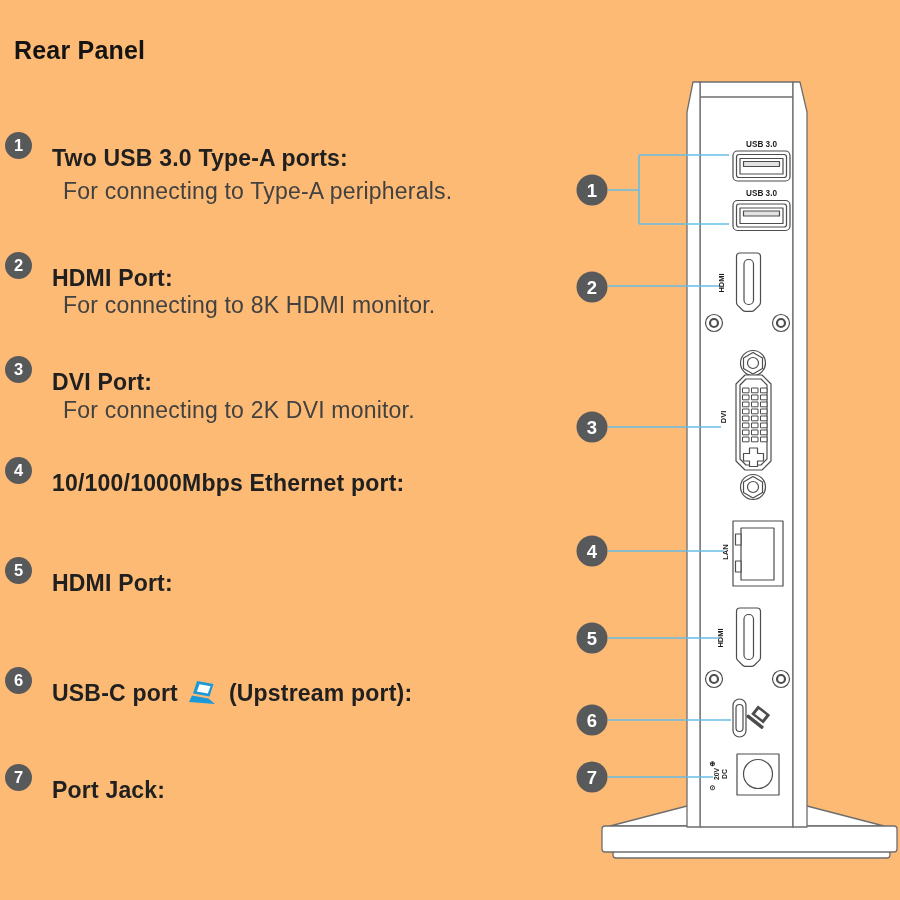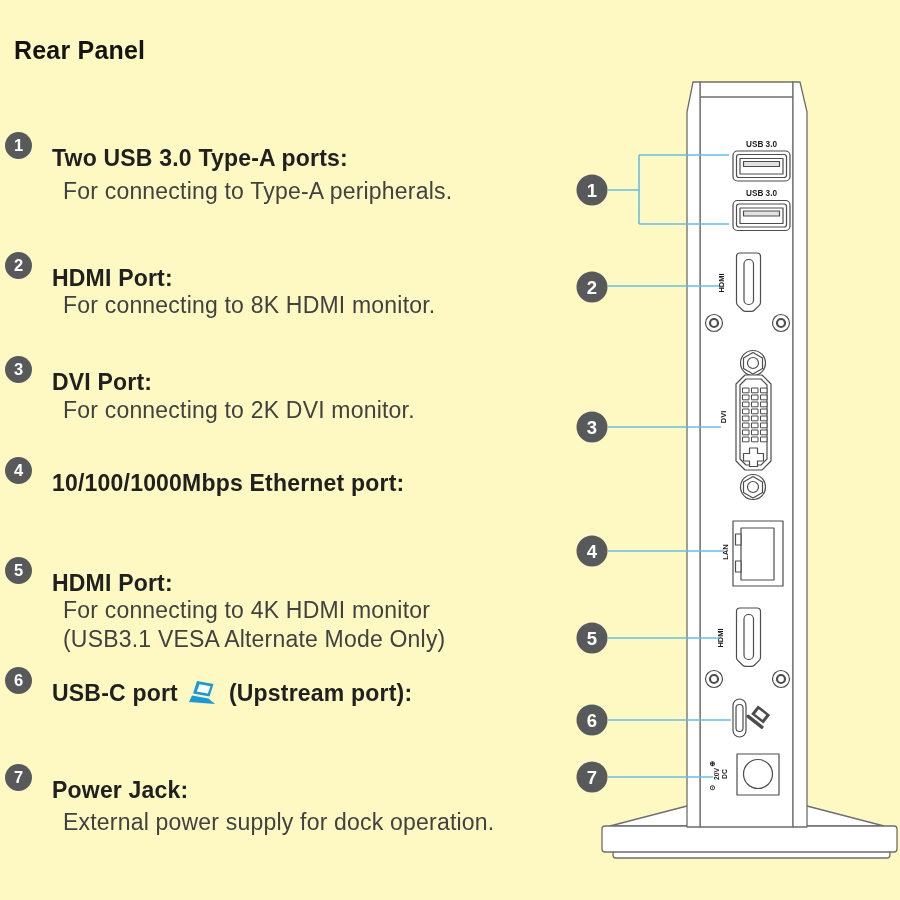--- a/index.html
+++ b/index.html
@@ -1,16 +1,16 @@
 <!DOCTYPE html>
 <html><head>
 <meta charset="utf-8">
 <style>
   html,body{margin:0;padding:0;background:#fff;}
-  .page{position:relative;width:900px;height:900px;background:#fef9c3;overflow:hidden;
+  .page{position:relative;width:900px;height:900px;background:#fdba74;overflow:hidden;
         font-family:"Liberation Sans", sans-serif;}
   .page-title{position:absolute;left:14px;top:36px;margin:0;font-size:25px;font-weight:bold;
         color:#141414;letter-spacing:.2px;}
   .item-row{position:absolute;left:0;width:575px;}
   .badge{position:absolute;left:5px;top:0;width:27px;height:27px;border-radius:50%;
         background:#58595b;color:#fff;font-size:16.5px;font-weight:bold;
         display:flex;align-items:center;justify-content:center;}
   .item-heading{margin:12px 0 0 52px;font-size:23px;line-height:28px;font-weight:bold;
         color:#202020;letter-spacing:.2px;display:flex;align-items:center;}
   .desc{position:absolute;left:55px;width:580px;margin:8px;font-size:23px;line-height:29px;
@@ -45,41 +45,38 @@
 
   <div class="item-row" style="top:457px">
     <span class="badge">4</span>
     <h2 class="item-heading">10/100/1000Mbps Ethernet port:</h2>
   </div>
 
   <div class="item-row" style="top:557px">
     <span class="badge">5</span>
     <h2 class="item-heading">HDMI Port:</h2>
   </div>
-  <p class="desc" style="top:588px"><span>For connecting to 4K HDMI monitor</span><br>
-     <span>(USB3.1 VESA Alternate Mode Only)</span></p>
 
   <div class="item-row" style="top:667px">
     <span class="badge">6</span>
     <h2 class="item-heading">
       <span>USB-C port</span>
       <svg class="laptop-inline" width="29" height="27" viewBox="0 0 29 27">
         <path d="M9,1 L25.5,4 L21.5,16.5 L5,13.5 Z" fill="#1b99d6"></path>
         <path d="M11.5,4.2 L22.5,6.2 L19.8,13.6 L8.8,11.6 Z" fill="#ffffff"></path>
         <path d="M4,15.5 L20.5,18.5 L27,24 L1,22 Z" fill="#1b99d6"></path>
       </svg>
       <span>(Upstream port):</span>
     </h2>
   </div>
 
   <div class="item-row" style="top:764px">
     <span class="badge">7</span>
-    <h2 class="item-heading">Power Jack:</h2>
-  </div>
-  <p class="desc" style="top:800px">External power supply for dock operation.</p>
+    <h2 class="item-heading">Port Jack:</h2>
+  </div>
 
   <svg class="device-svg" width="345" height="800" viewBox="560 75 345 800">
     <g fill="#ffffff" stroke="#6e6e6e" stroke-width="1.3" stroke-linejoin="round">
 
       <g>
         <rect x="613" y="851" width="277" height="7" rx="3"></rect>
         <polygon points="687,806 807,806 884,826 610,826"></polygon>
         <rect x="602" y="826" width="295" height="26" rx="3"></rect>
       </g>
 

